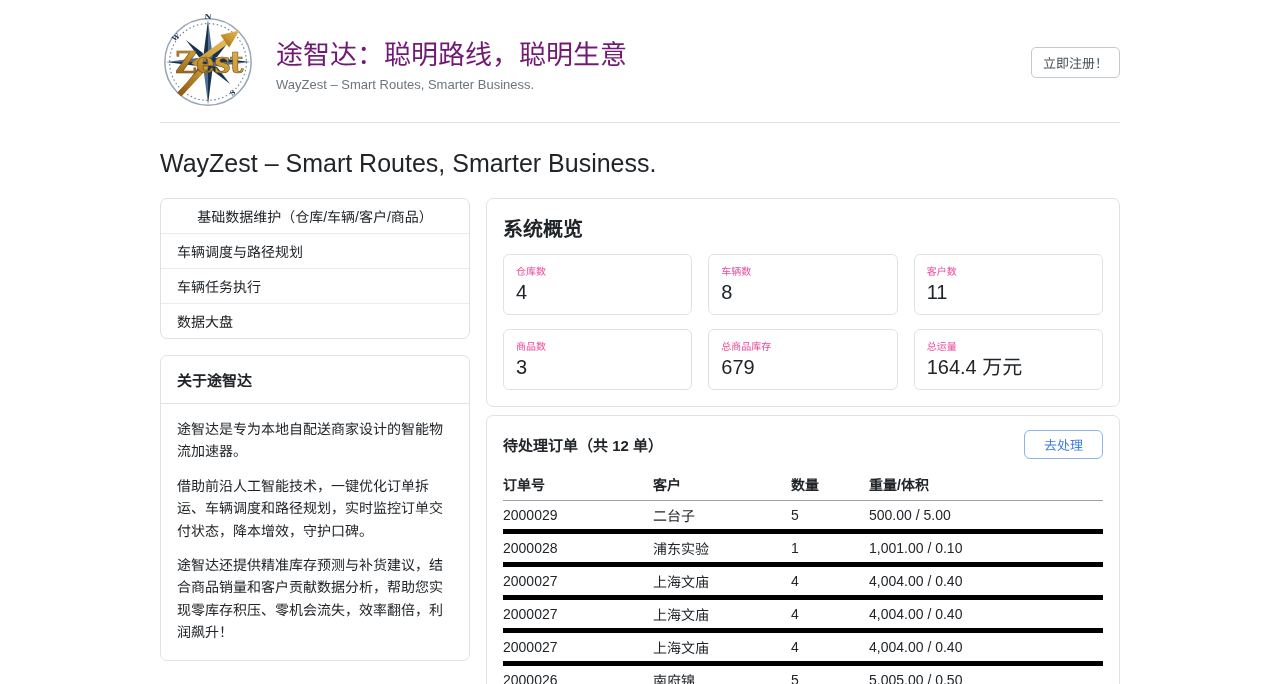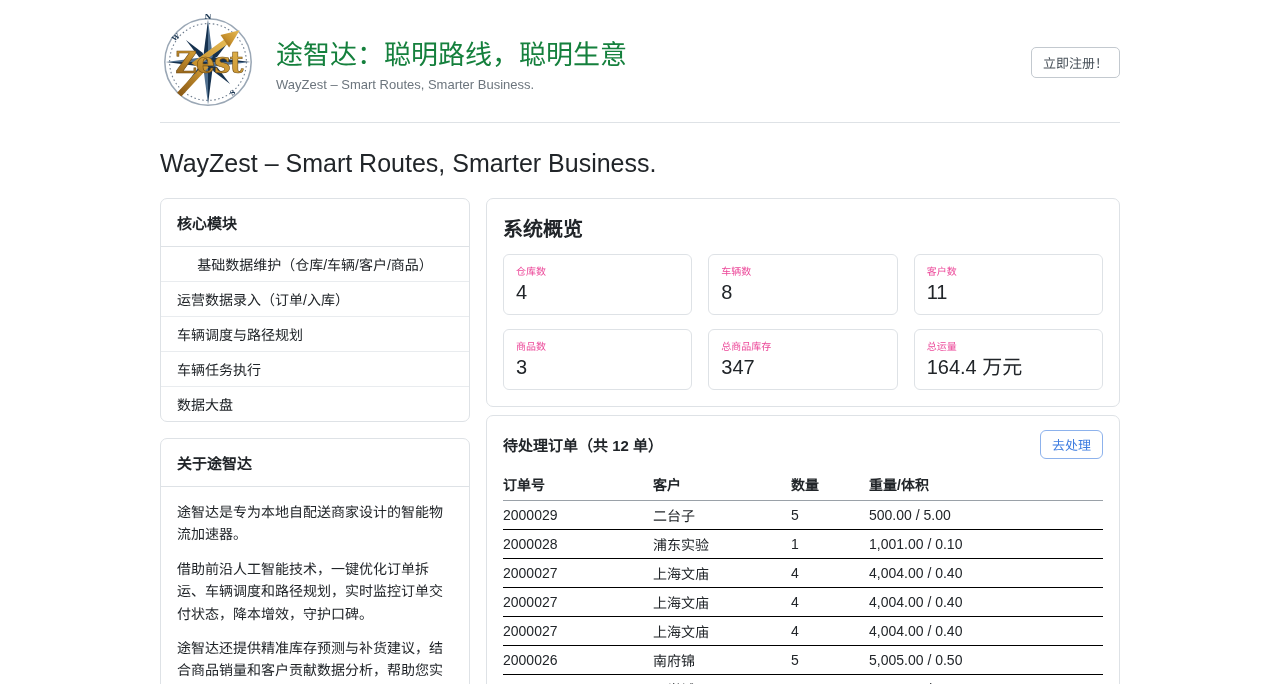--- a/index.html
+++ b/index.html
@@ -4,21 +4,21 @@
 <style>
   * { box-sizing: border-box; }
   html,body { margin:0; padding:0; background:#fff; color:#212529;
     font-family:"Liberation Sans","DejaVu Sans",sans-serif; }
   .container { width:960px; margin:0 auto; padding-top:8px; }
 
   
   .site-header { display:flex; align-items:center; gap:20px; padding:6px 0 12px;
     border-bottom:1px solid #dee2e6; }
   .logo { width:96px; height:96px; flex:0 0 auto; }
-  .brand h1 { margin:0 0 5px; font-size:27px; font-weight:400; color:#15803d;text-align:center; }
+  .brand h1 { margin:0 0 5px; font-size:27px; font-weight:400; color:#701a75;text-align:center; }
   .brand .sub { font-size:13px; color:#6c757d; }
   .register-btn { margin-left:auto; background:#fff; border:1px solid #c3c9cf;
     color:#4a535b; font-size:13px; padding:5px 11px; border-radius:5px; cursor:pointer; }
 
   
   .hero-heading { font-size:25px; font-weight:400; margin:26px 0 20px; color:#212529; }
 
   
   .layout { display:grid; grid-template-columns:310px 1fr; gap:16px; align-items:start; padding-bottom:14px; }
   .col-left .card { margin-bottom:16px; }
@@ -41,25 +41,25 @@
   .section-title { font-size:20px; font-weight:700; margin:0 0 12px; }
   .stats-grid { display:grid; grid-template-columns:repeat(3,1fr); gap:14px 16px; }
   .stat-box { border:1px solid #dee2e6; border-radius:6px; padding:8px 12px 9px; }
   .stat-label { font-size:10px; color:#ec4899; margin-bottom:2px; }
   .stat-value { font-size:20px; color:#212529; line-height:1.25; }
 
   
   .orders-title-row { display:flex; align-items:center; justify-content:space-between; margin-bottom:10px;gap:15px; }
   .orders-title { font-size:15px; font-weight:700; }
   .process-btn { background:#fff; color:#3d7ce0; border:1px solid #8db2ec; border-radius:6px;
-    font-size:13px; padding:4px 11px; cursor:pointer; }
+    font-size:13px; padding:4px 19px; cursor:pointer; }
   table.orders { width:100%; border-collapse:collapse; font-size:14px; }
   table.orders th { text-align:left; font-weight:700; padding:5px 8px 6px 0;
     border-bottom:1px solid #9aa1a8; }
-  table.orders td { padding:4px 8px 4px 0; border-bottom:1px solid #000000;margin-top:44px; }
+  table.orders td { padding:4px 8px 4px 0; border-bottom:5px solid #000000;margin-top:44px; }
   .c0 { width:25%; } .c1 { width:23%; } .c2 { width:13%; }
 </style>
 </head>
 <body>
 
 <div class="container">
 
   <header class="site-header">
     <span class="logo">
       <svg viewBox="0 0 100 100" width="96" height="96" aria-hidden="true">
@@ -107,24 +107,22 @@
     </div>
     <button class="register-btn">立即注册！</button>
   </header>
 
   <h2 class="hero-heading">WayZest – Smart Routes, Smarter Business.</h2>
 
   <div class="layout">
 
     <div class="col-left">
       <div class="card">
-        <div class="card-header">核心模块</div>
         <ul class="list">
             <li>基础数据维护（仓库/车辆/客户/商品）</li>
-            <li>运营数据录入（订单/入库）</li>
             <li>车辆调度与路径规划</li>
             <li>车辆任务执行</li>
             <li>数据大盘</li>
           </ul>
       </div>
 
       <div class="card">
         <div class="card-header">关于途智达</div>
         <div class="about-body">
             <p>途智达是专为本地自配送商家设计的智能物流加速器。</p>
@@ -149,21 +147,21 @@
             <div class="stat-box">
               <div class="stat-label">客户数</div>
               <div class="stat-value">11</div>
             </div>
             <div class="stat-box">
               <div class="stat-label">商品数</div>
               <div class="stat-value">3</div>
             </div>
             <div class="stat-box">
               <div class="stat-label">总商品库存</div>
-              <div class="stat-value">347</div>
+              <div class="stat-value">679</div>
             </div>
             <div class="stat-box">
               <div class="stat-label">总运量</div>
               <div class="stat-value">164.4 万元</div>
             </div>
           </div>
       </div>
 
       <div class="card pad-card" style="margin-top:8px;">
         <div class="orders-title-row">

